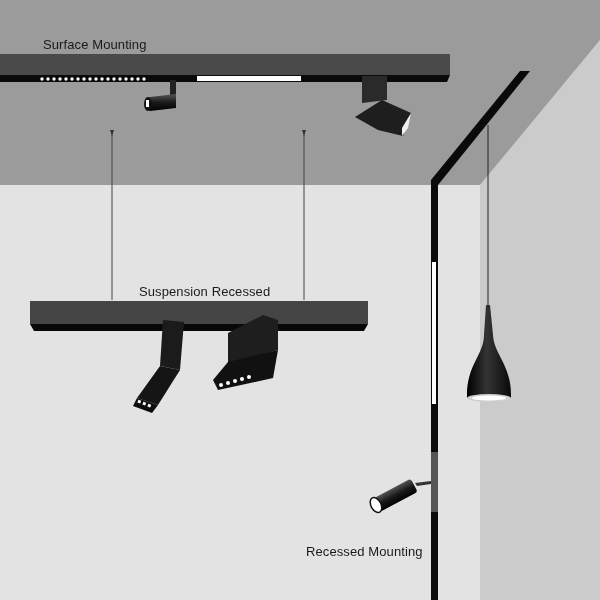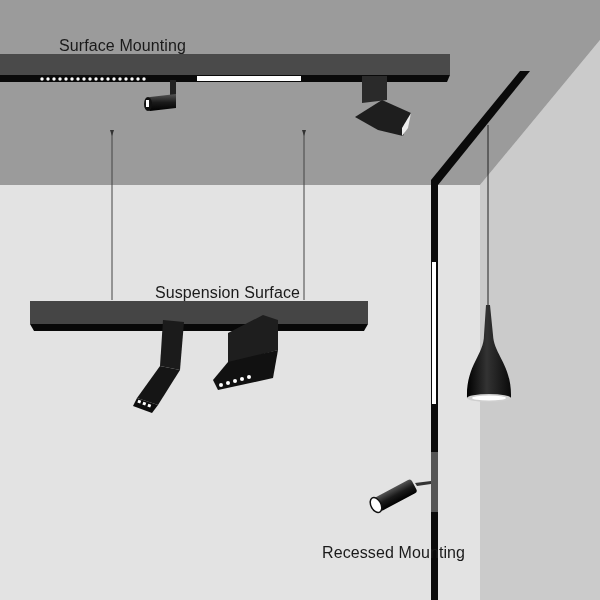--- a/index.html
+++ b/index.html
@@ -1,18 +1,18 @@
 <!DOCTYPE html>
 <html><head>
 <meta charset="utf-8">
 <style>
   html,body{margin:0;padding:0;}
   body{width:600px;height:600px;position:relative;overflow:hidden;background:#e3e3e3;font-family:"Liberation Sans","DejaVu Sans",sans-serif;}
   #scene{position:absolute;left:0;top:0;width:600px;height:600px;}
-  .label{position:absolute;font-size:16px;color:#1a1a1a;white-space:nowrap;letter-spacing:0.1px;margin-left:16px;}
+  .label{position:absolute;font-size:13px;color:#1a1a1a;white-space:nowrap;letter-spacing:0.1px;}
 </style>
 </head>
 <body>
 
 <svg id="scene" viewBox="0 0 600 600" xmlns="http://www.w3.org/2000/svg">
   <defs>
     <linearGradient id="cyl" x1="0" y1="0" x2="0" y2="1">
       <stop offset="0" stop-color="#555"></stop>
       <stop offset="0.5" stop-color="#1a1a1a"></stop>
       <stop offset="1" stop-color="#000"></stop>
@@ -119,14 +119,14 @@
   <g>
     <path d="M415,483 L431,481 L431,484 L417,486 Z" fill="#333"></path>
     <g transform="rotate(-28 395 496)">
       <rect x="375" y="488" width="42" height="15" rx="3" fill="url(#cyl)"></rect>
     </g>
     <ellipse cx="376" cy="505" rx="5" ry="8" transform="rotate(-28 376 505)" fill="#fff" stroke="#111" stroke-width="1.5"></ellipse>
   </g>
 </svg>
 
 <div class="label" style="left:43px;top:37px;">Surface Mounting</div>
-<div class="label" style="left:139px;top:284px;">Suspension Surface</div>
+<div class="label" style="left:139px;top:284px;">Suspension Recessed</div>
 <div class="label" style="left:306px;top:544px;">Recessed Mounting</div>
 
 </body></html>

